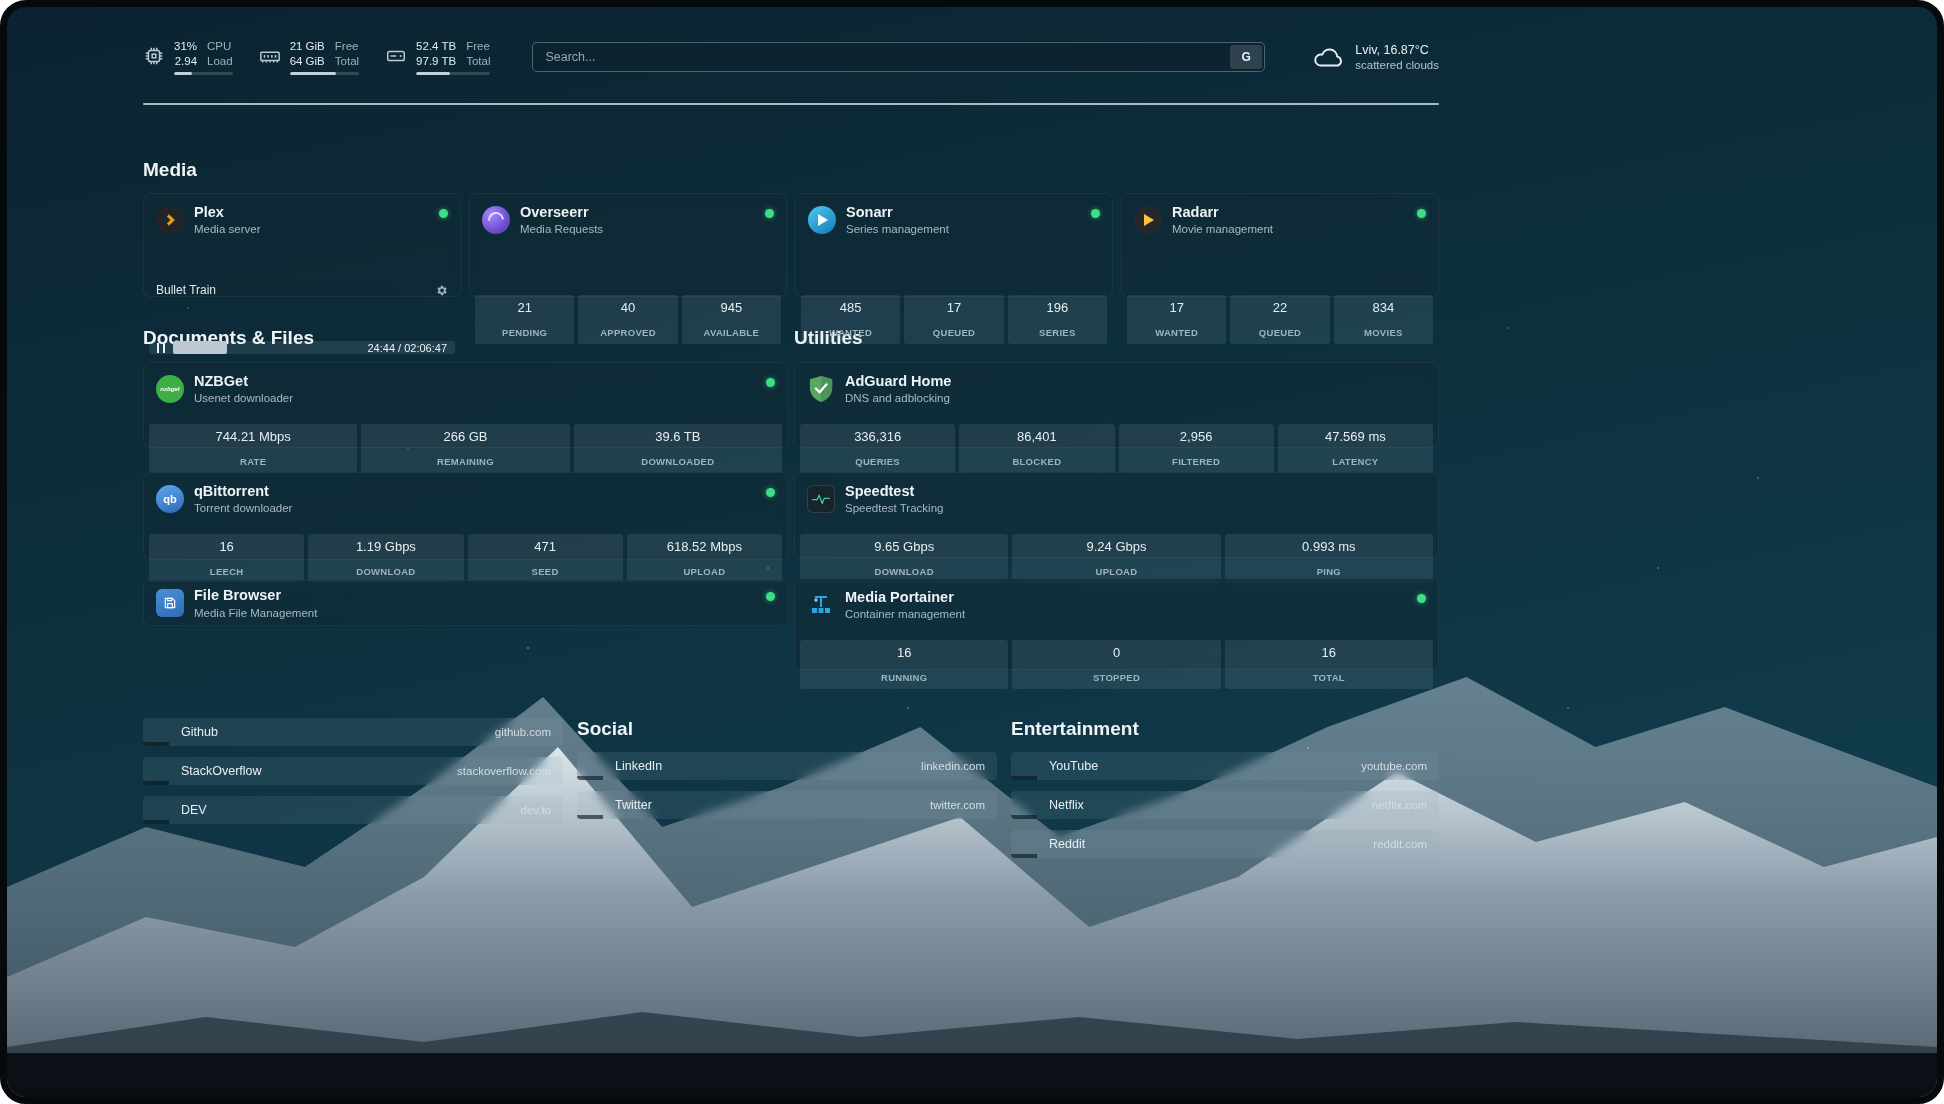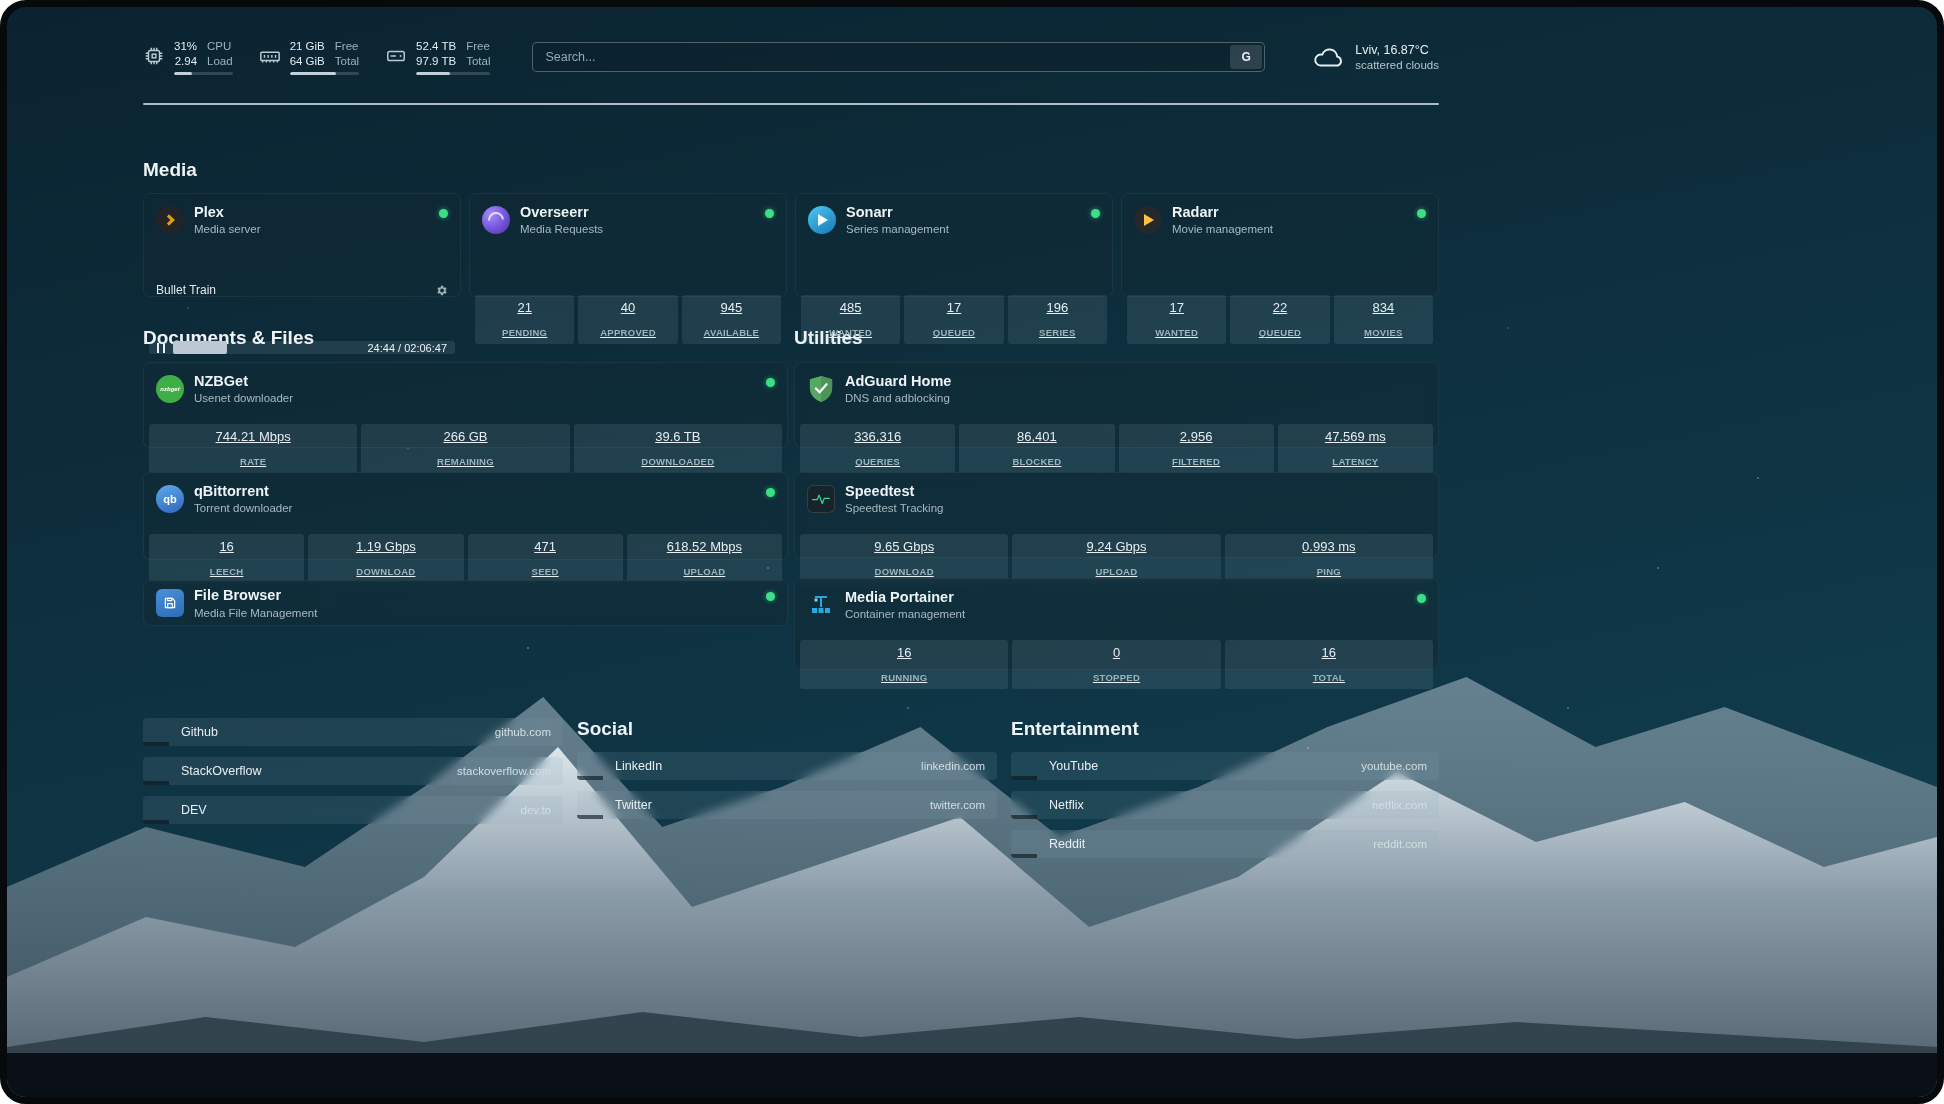--- a/index.html
+++ b/index.html
@@ -44,21 +44,21 @@
   .divider { margin-top:24px; height:2px; background:rgba(225,238,243,0.75); border-radius:1px; }
   .section-title { font-size:19px; font-weight:700; color:#eef4f6; }
   
   .card { background:rgba(16,42,53,0.55); border:1px solid rgba(255,255,255,0.055); border-radius:7px;
     display:flex; flex-direction:column; backdrop-filter: blur(6px); }
   .card-head { display:flex; align-items:center; gap:10px; padding:10px 12px 8px; }
   .svc-name { font-size:14.5px; font-weight:600; color:#eef4f6; line-height:1.2; }
   .svc-sub { font-size:11.5px; color:#a7bac2; margin-top:2px; }
   .dot { width:9px; height:9px; border-radius:50%; background:#3ddf86; margin-left:auto; align-self:flex-start; margin-top:5px;
     box-shadow:0 0 5px rgba(61,223,134,.6); }
-  .stats { display:flex; gap:4px; padding:12px 5px 5px; margin-top:auto;text-decoration:underline; }
+  .stats { display:flex; gap:4px; padding:12px 5px 5px; margin-top:auto; }
   .stat { flex:1; background:rgba(205,230,240,0.10); border-radius:3px; text-align:center; padding:5px 2px 6px; }
   .stat-val { font-size:13px; color:#e5eef2; }
   .stat-lab { font-size:9.5px; font-weight:700; letter-spacing:.03em; color:#9fb5be; margin-top:12px; }
   
   .media-row { display:grid; grid-template-columns:repeat(4,1fr); gap:8px; margin-top:12px; }
   .media-row .card { height:104px; cursor:pointer;gap:40px; }
   
   .np-row { display:flex; align-items:center; justify-content:space-between; padding:0 12px 4px; font-size:12px; color:#dfe9ee; }
   .player { margin:0 5px 5px; background:rgba(215,235,245,0.10); border-radius:3px; height:24px; display:flex; align-items:center; padding:0 8px; gap:8px; }
   .pause { width:8px; height:10px; border-left:2.5px solid #eaf1f4; border-right:2.5px solid #eaf1f4; cursor:pointer; }

